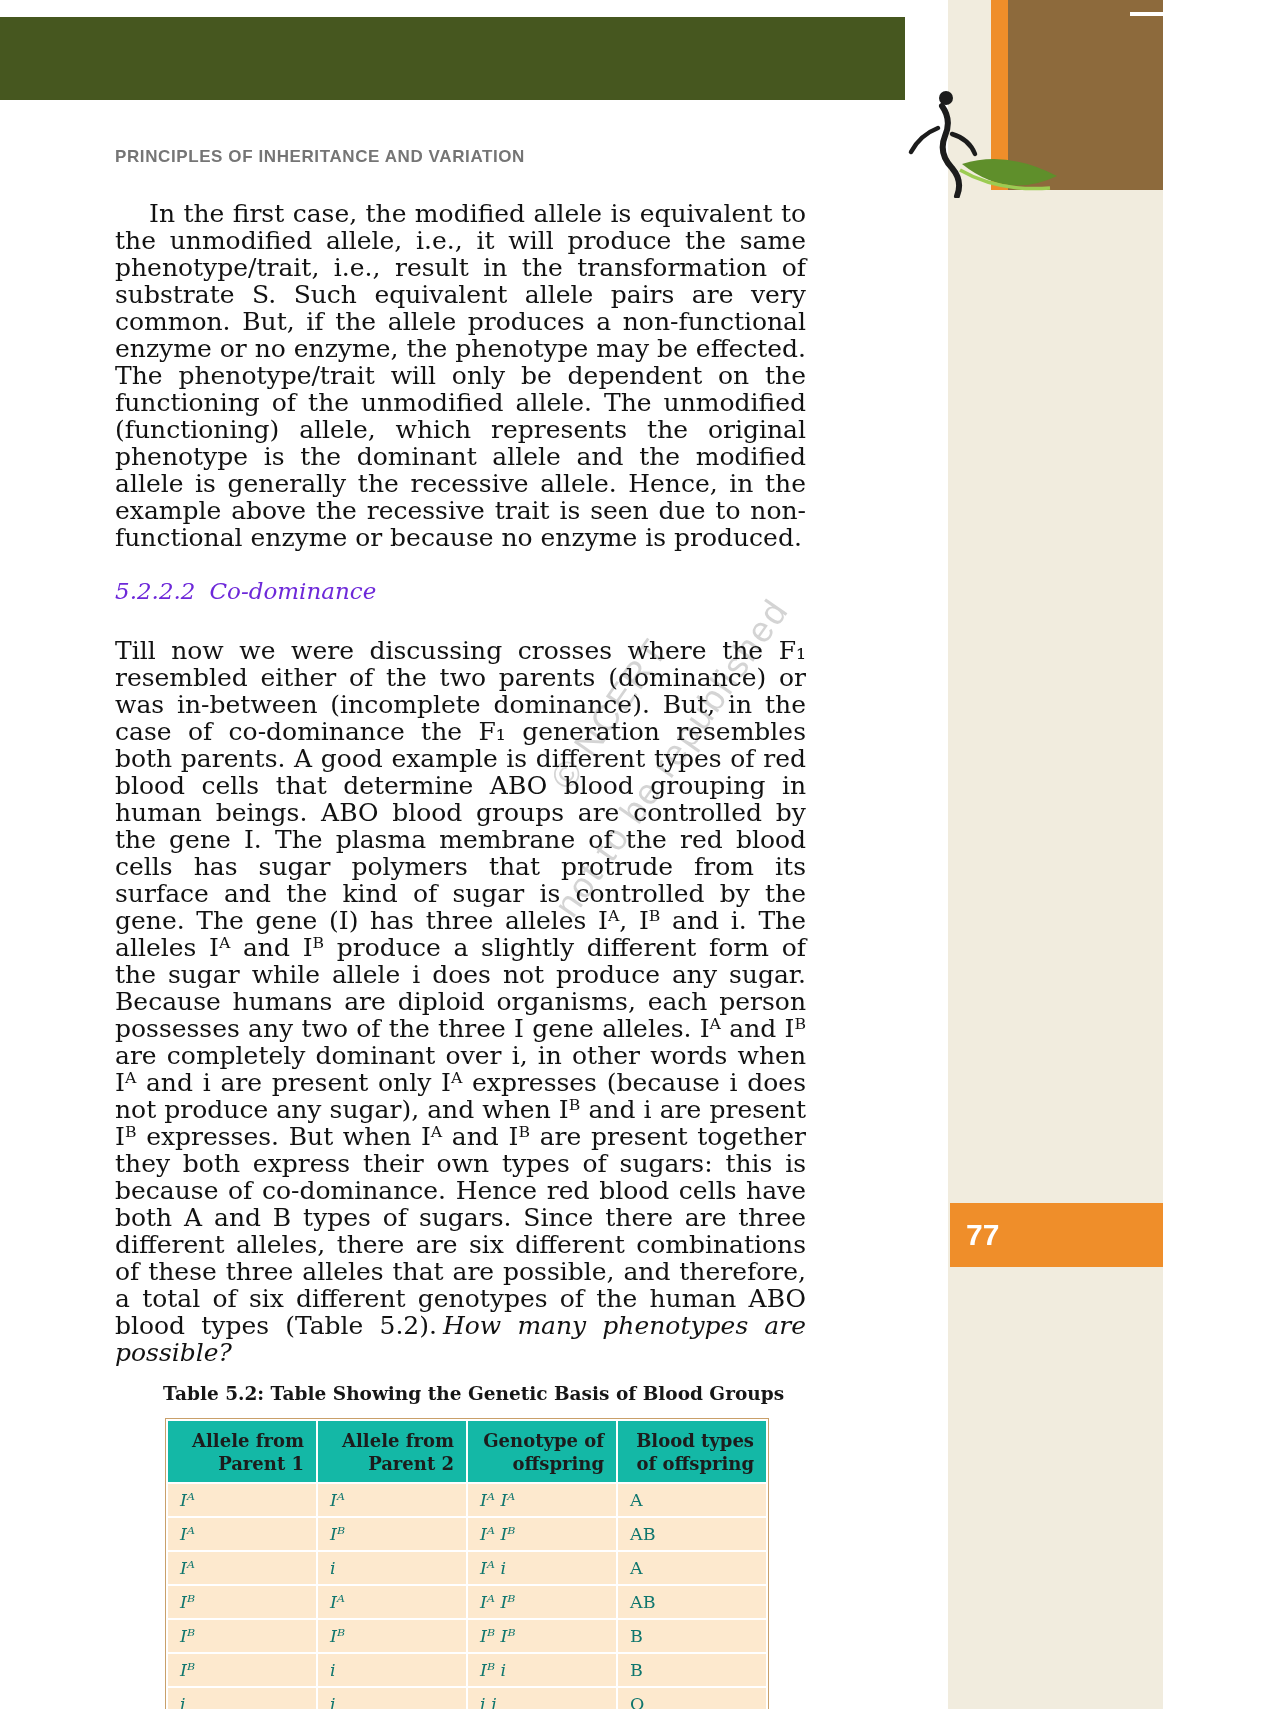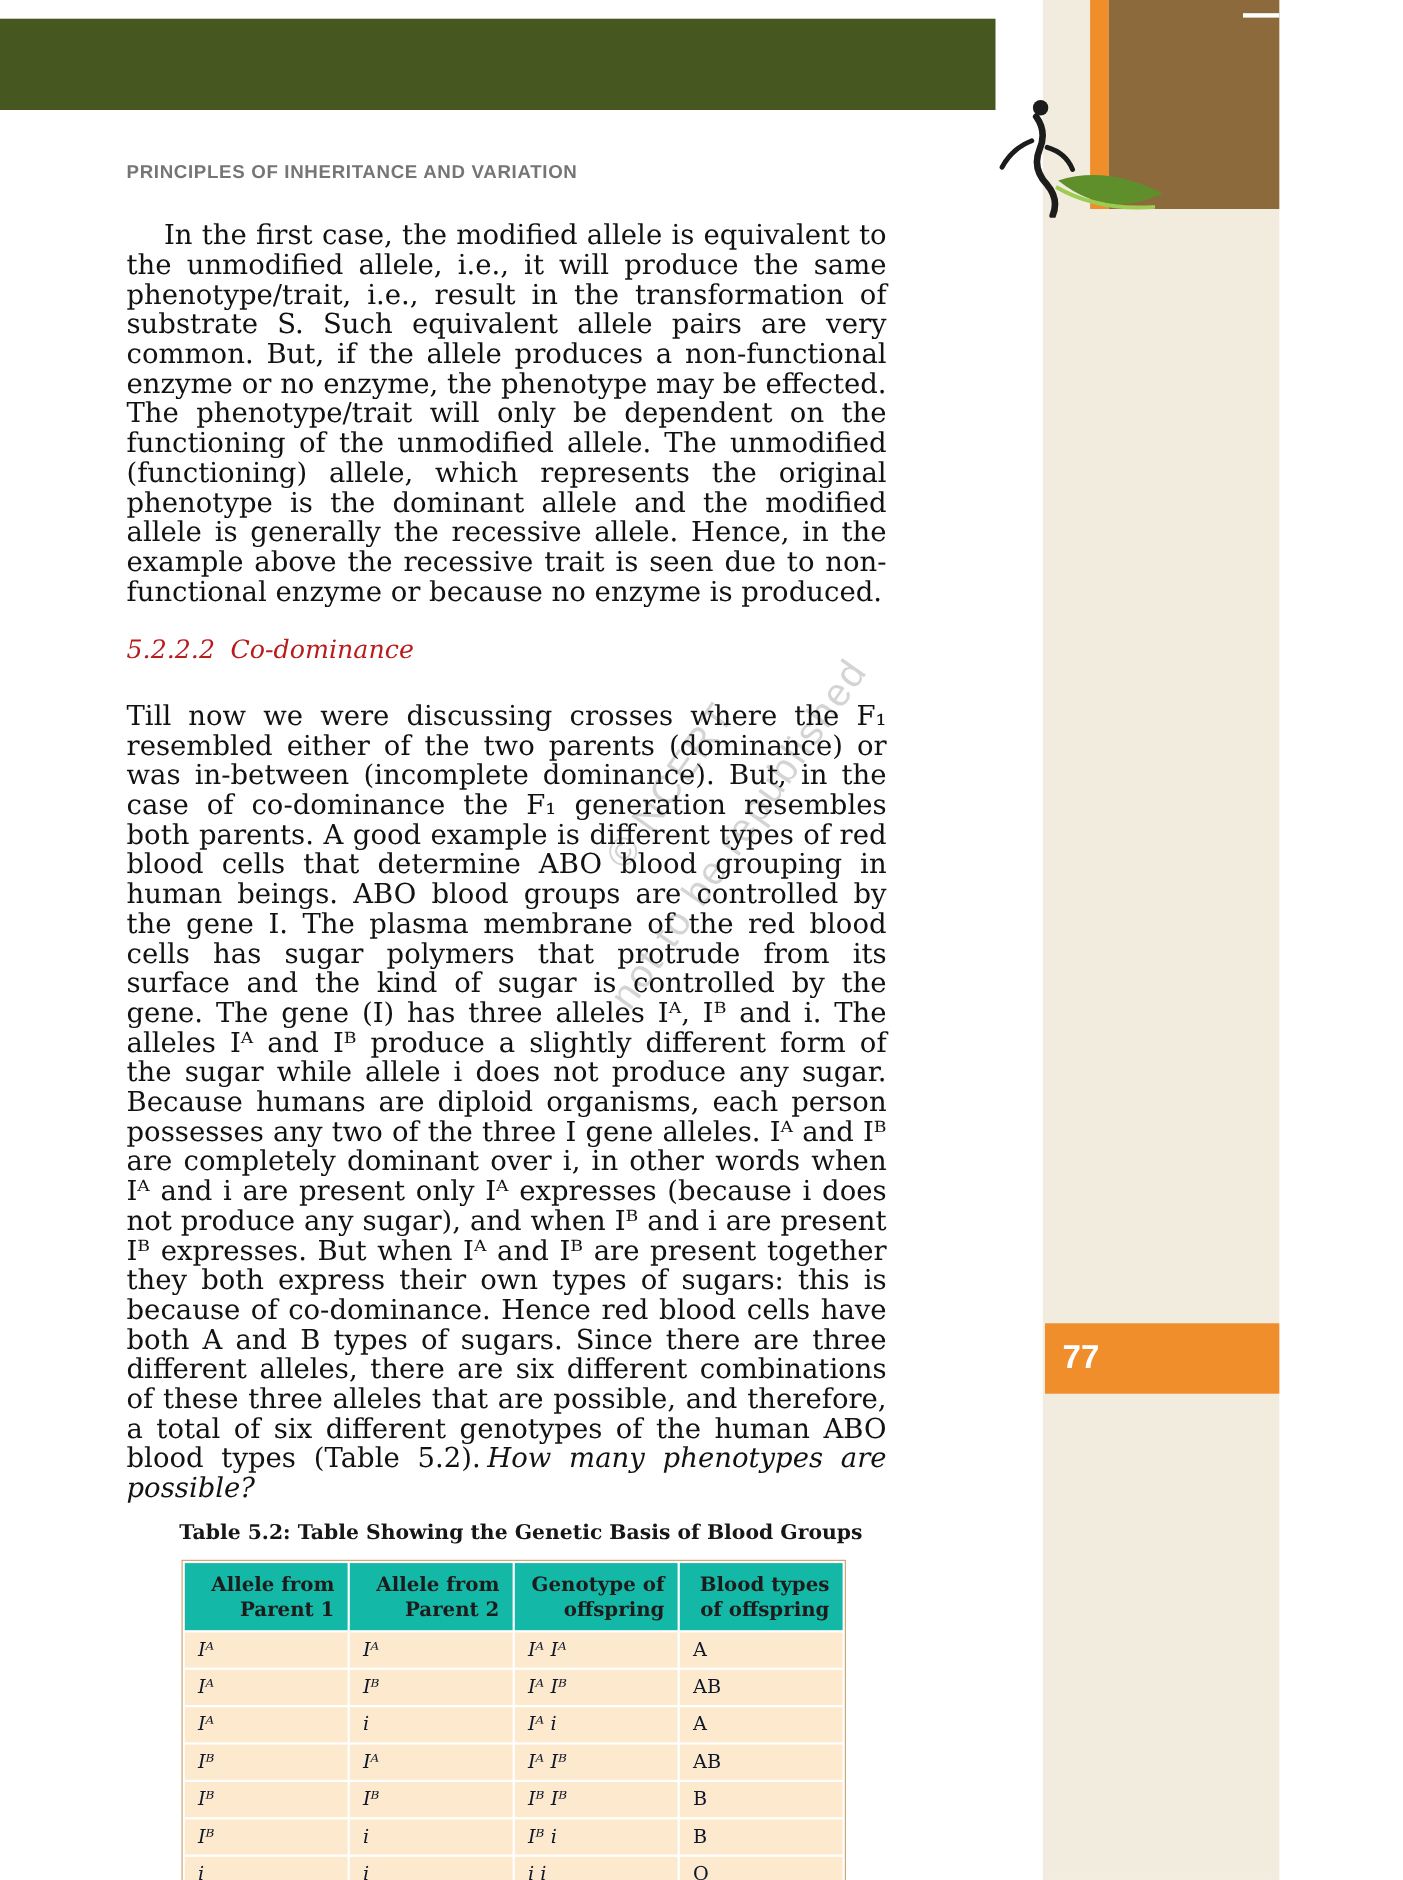--- a/index.html
+++ b/index.html
@@ -19,34 +19,34 @@
              transform:rotate(-55deg);transform-origin:center;
              font-family:"Liberation Sans",sans-serif;font-size:36px;letter-spacing:2px;
              color:#8f8f8f;opacity:.38;text-align:center;line-height:2.1;}
 
   
   .content{position:absolute;left:115px;top:147px;width:691px;z-index:1;}
   .running-header{font-family:"Liberation Sans",sans-serif;font-size:17px;font-weight:bold;
                   letter-spacing:.6px;color:#757575;}
   .para{margin:33px 0 0 0;font-size:25px;line-height:27px;text-align:justify;color:#121212;}
   .para.indent{text-indent:34px;}
-  .subheading{margin:27px 0 0 0;font-size:23px;font-weight:normal;font-style:italic;color:#b91c1c;}
+  .subheading{margin:27px 0 0 0;font-size:23px;font-weight:normal;font-style:italic;color:#6d28d9;}
   .subheading .num{margin-right:14px;}
   .para .q{margin-left:6px;font-style:italic;}
 
   .tbl-caption{margin-top:16px;font-weight:bold;font-size:18.5px;line-height:1.3;color:#161616;}
   .tbl-caption .cap1{padding-left:48px;}
   .tbl-caption .cap2{padding-left:150px;}
 
   .tbl-wrap{margin:12px 0 0 50px;width:602px;border:1px solid #c9a06a;background:#ffffff;}
   table.blood-table{border-collapse:separate;border-spacing:2px;table-layout:fixed;width:100%;}
   table.blood-table th{background:#14b8a6;font-size:18px;font-weight:bold;text-align:right;
                        vertical-align:top;padding:9px 12px 7px 12px;line-height:1.25;color:#1c1c1c;}
   table.blood-table td{background:#fde9ce;font-size:17.5px;padding:4px 12px 5px 12px;height:23px;
-                       vertical-align:middle;color:#0f172a;}
+                       vertical-align:middle;color:#0f766e;}
   table.blood-table td.gen{font-style:italic;}
 
   
   .page-num-box{position:absolute;left:950px;top:1203px;width:213px;height:64px;background:#ef8e2a;
                 z-index:2;display:flex;align-items:center;padding-left:16px;box-sizing:border-box;
                 font-family:"Liberation Sans",sans-serif;font-size:30px;font-weight:bold;color:#ffffff;}
   .footer{position:absolute;left:0;top:1464px;width:1163px;text-align:center;font-size:17px;color:#222222;}
 </style>
 </head>
 <body>

